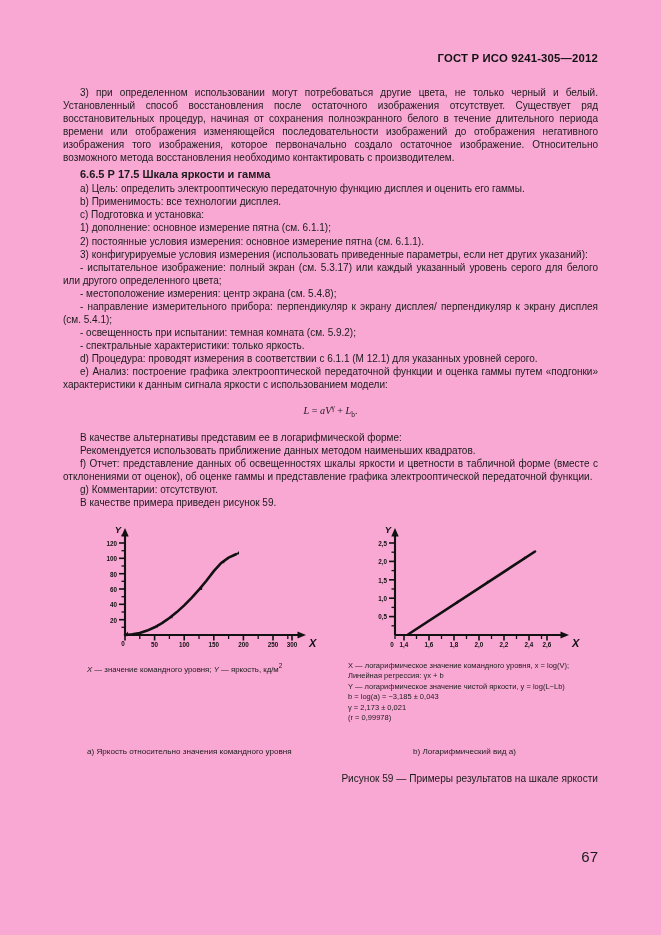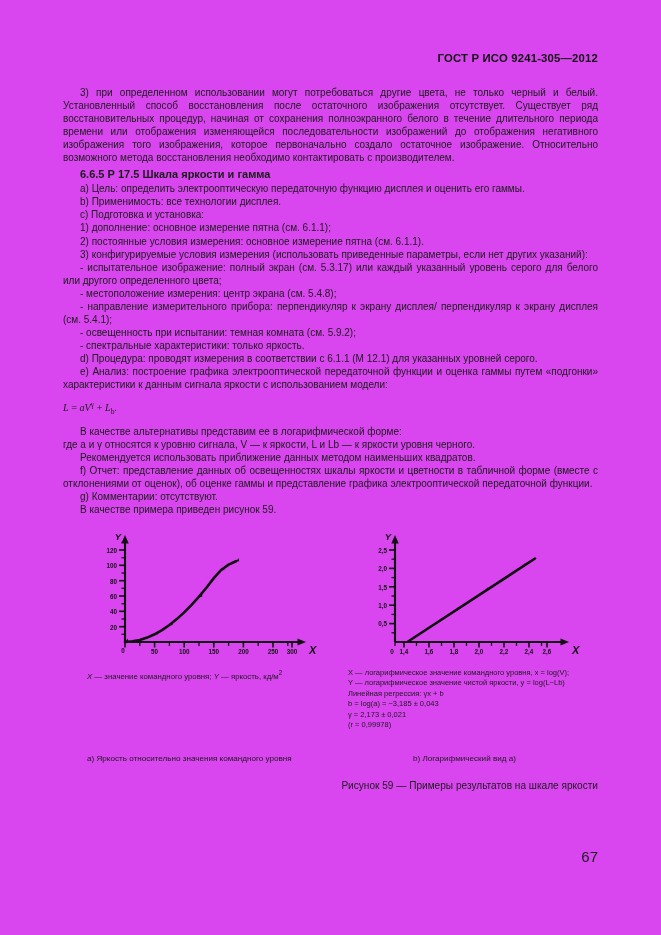--- a/index.html
+++ b/index.html
@@ -8,21 +8,21 @@
     background: #ffffff;
   }
   body {
     font-family: "Liberation Sans", sans-serif;
     color: #1a1a1a;
   }
   #page {
     position: relative;
     width: 661px;
     height: 935px;
-    background: #d946ef;
+    background: #f9a8d4;
     overflow: hidden;
   }
   .content {
     position: absolute;
     left: 63px;
     top: 52px;
     width: 535px;
   }
   .header-line {
     text-align: right;
@@ -44,23 +44,23 @@
     text-indent: 17px;
   }
   .heading {
     font-size: 11px;
     line-height: 13.05px;
     font-weight: bold;
     text-indent: 17px;
     margin: 4px 0 1px 0;
   }
   .formula {
-    text-align: left;
+    text-align: center;
     font-size: 10.2px;
-    line-height: 13px;
+    line-height: 19px;
     margin: 7px 0 6px 0;
     font-family: "Liberation Serif", serif;
   }
   .formula .it { font-style: italic; }
   .formula sub { font-size: 7.4px; }
   .formula sup { font-size: 7.4px; }
 
   
   .figure {
     position: relative;
@@ -173,21 +173,20 @@
     <p class="para indent">d)  Процедура: проводят измерения в соответствии с 6.1.1 (М 12.1) для указанных уровней серого.</p>
     <p class="para indent">е)  Анализ: построение графика электрооптической передаточной функции и оценка гаммы путем «подгонки» характеристики к данным сигнала яркости с использованием модели:</p>
 
     <div class="formula">
       <span class="it">L</span> = <span class="it">a</span><span class="it">V</span><sup>γ</sup> + <span class="it">L</span><sub>b</sub>.
     </div>
 
     <p class="para indent">В качестве альтернативы представим ее в логарифмической форме:</p>
 
 
-    <p class="para">где а и γ относятся к уровню сигнала,  V  — к яркости,  L  и  Lb  — к яркости уровня черного.</p>
     <p class="para indent">Рекомендуется использовать приближение данных методом наименьших квадратов.</p>
     <p class="para indent">f)  Отчет: представление данных об освещенностях шкалы яркости и цветности в табличной форме (вместе с отклонениями от оценок), об оценке гаммы и представление графика электрооптической передаточной функции.</p>
     <p class="para indent">g)  Комментарии: отсутствуют.</p>
     <p class="para indent">В качестве примера приведен рисунок 59.</p>
 
     <div class="figure">
 
       <div class="chart-row">
 
         <svg class="chart chart-left" width="235" height="135" viewBox="0 0 235 135">
@@ -335,22 +334,22 @@
           </g>
         </svg>
       </div>
 
       <div class="cap-row">
         <div class="cap-left">
           <span class="it">X</span> — значение командного уровня; <span class="it">Y</span> — яркость, кд/м<sup>2</sup>
         </div>
         <div class="cap-right">
           <div>X — логарифмическое значение командного уровня, x = log(V);</div>
+          <div>Линейная регрессия: γx + b</div>
           <div>Y — логарифмическое значение чистой яркости, y = log(L−Lb)</div>
-          <div>Линейная регрессия: γx + b</div>
           <div>b = log(a) = −3,185 ± 0,043</div>
           <div>γ = 2,173 ± 0,021</div>
           <div>(r = 0,99978)</div>
         </div>
       </div>
 
       <div class="sublabels">
         <div class="sublabel-a">a) Яркость относительно значения командного уровня</div>
         <div class="sublabel-b">b) Логарифмический вид a)</div>
       </div>

